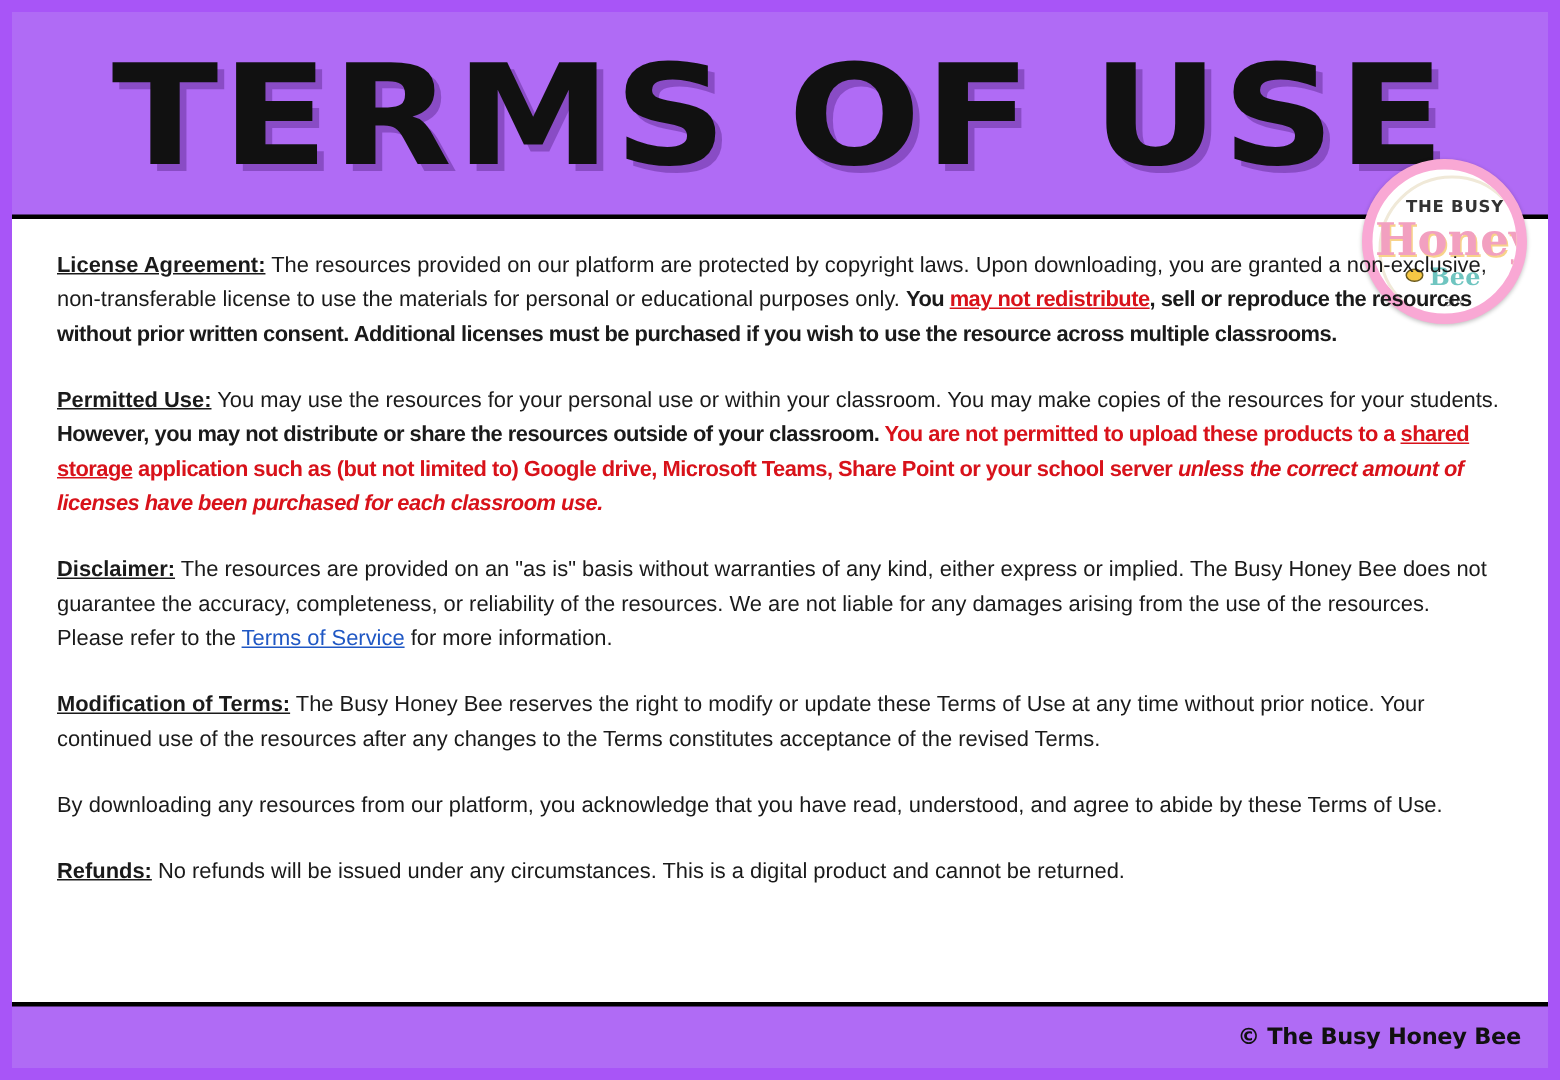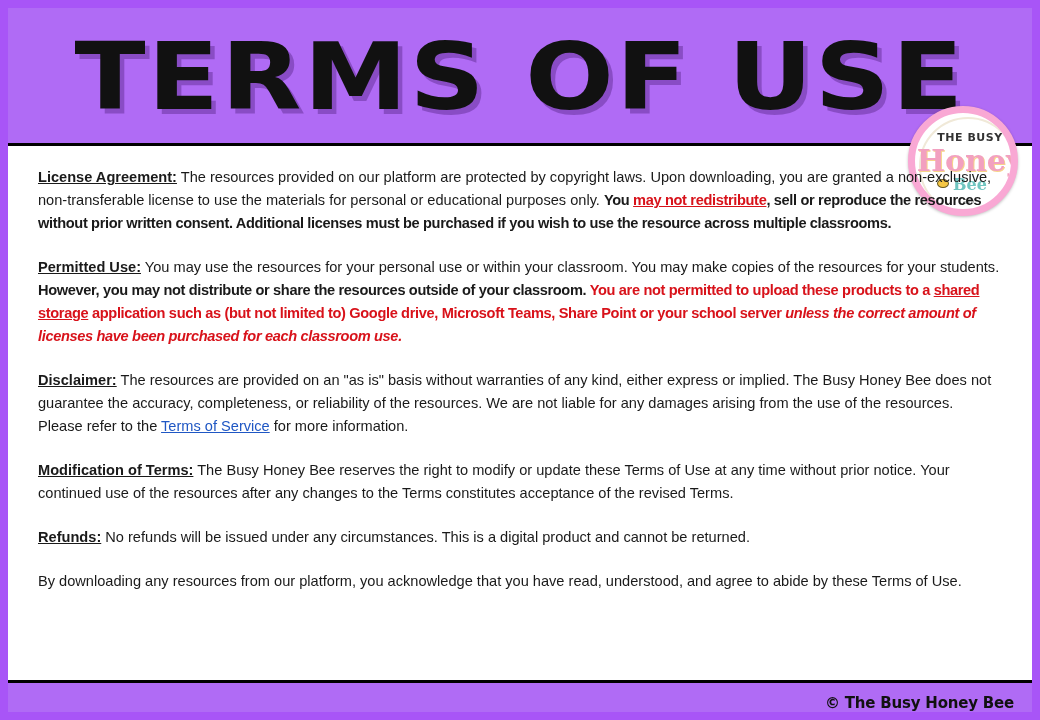--- a/index.html
+++ b/index.html
@@ -59,21 +59,21 @@
     white-space: nowrap;
     transform: scaleX(1.12);
     transform-origin: center center;
   }
   
   .footer-band {
     position: absolute;
     left: 8px;
     bottom: 8px;
     width: 1024px;
-    height: 32px;
+    height: 44px;
     background: #b06bf5;
     border-top: 3px solid #000000;
     padding-left: 28px;
   }
   .footer-text {
     position: absolute;
     right: 18px;
     top: 0;
     height: 41px;
     line-height: 41px;
@@ -199,25 +199,25 @@
 
     <p class="para">
       <span class="lead-in">Disclaimer:</span><span> The resources are provided on an "as is" basis without warranties of any kind, either express or implied. The Busy Honey Bee does not guarantee the accuracy, completeness, or reliability of the resources. We are not liable for any damages arising from the use of the resources. Please refer to the </span><a class="link" href="#">Terms of Service</a><span> for more information.</span>
     </p>
 
     <p class="para">
       <span class="lead-in">Modification of Terms:</span><span> The Busy Honey Bee reserves the right to modify or update these Terms of Use at any time without prior notice. Your continued use of the resources after any changes to the Terms constitutes acceptance of the revised Terms.</span>
     </p>
 
     <p class="para">
+      <span>By downloading any resources from our platform, you acknowledge that you have read, understood, and agree to abide by these Terms of Use.</span>
+    </p>
+
+    <p class="para">
       <span class="lead-in">Refunds:</span><span> No refunds will be issued under any circumstances.  This is a digital product and cannot be returned.</span>
-    </p>
-
-    <p class="para">
-      <span>By downloading any resources from our platform, you acknowledge that you have read, understood, and agree to abide by these Terms of Use.</span>
     </p>
 
   </div>
 
   <div class="footer-band">
     <div class="footer-text">© The Busy Honey Bee</div>
   </div>
 </div>
 
 </body></html>

